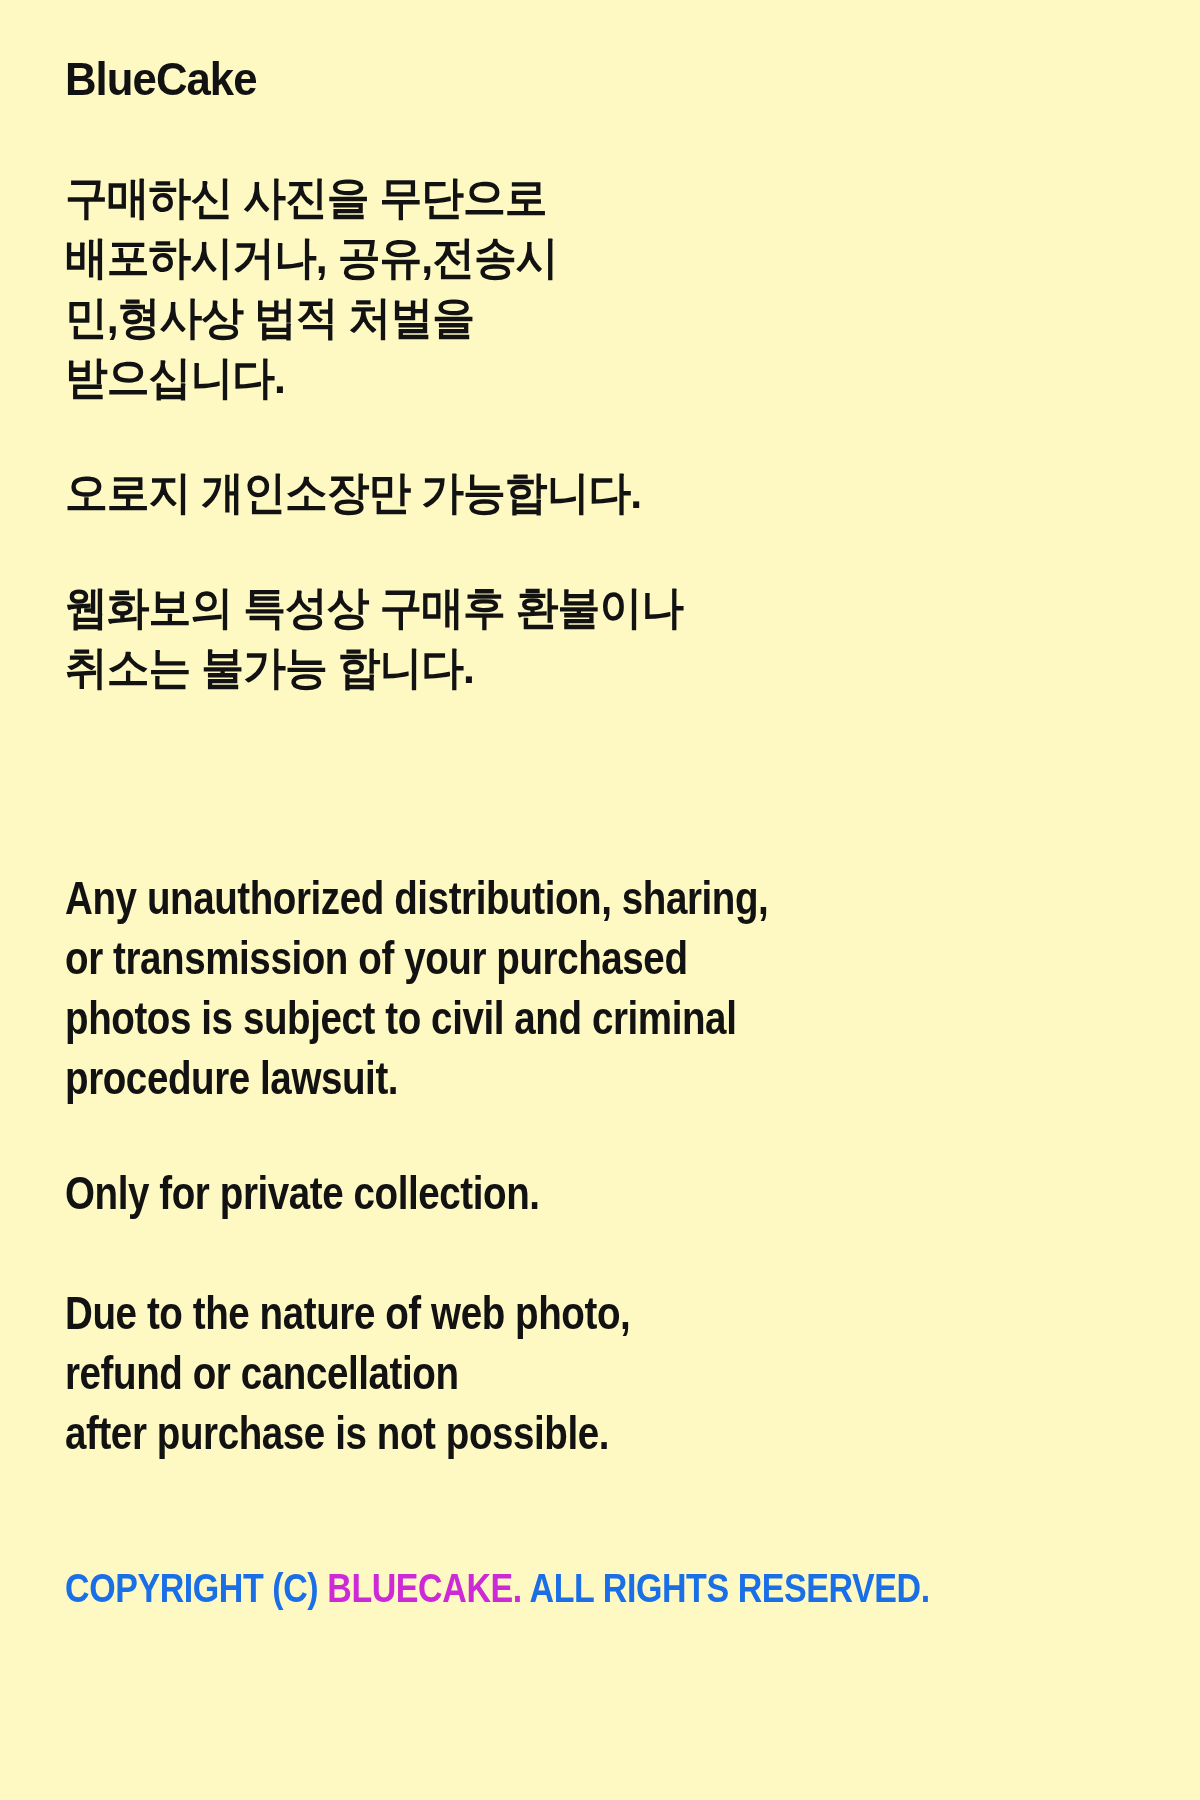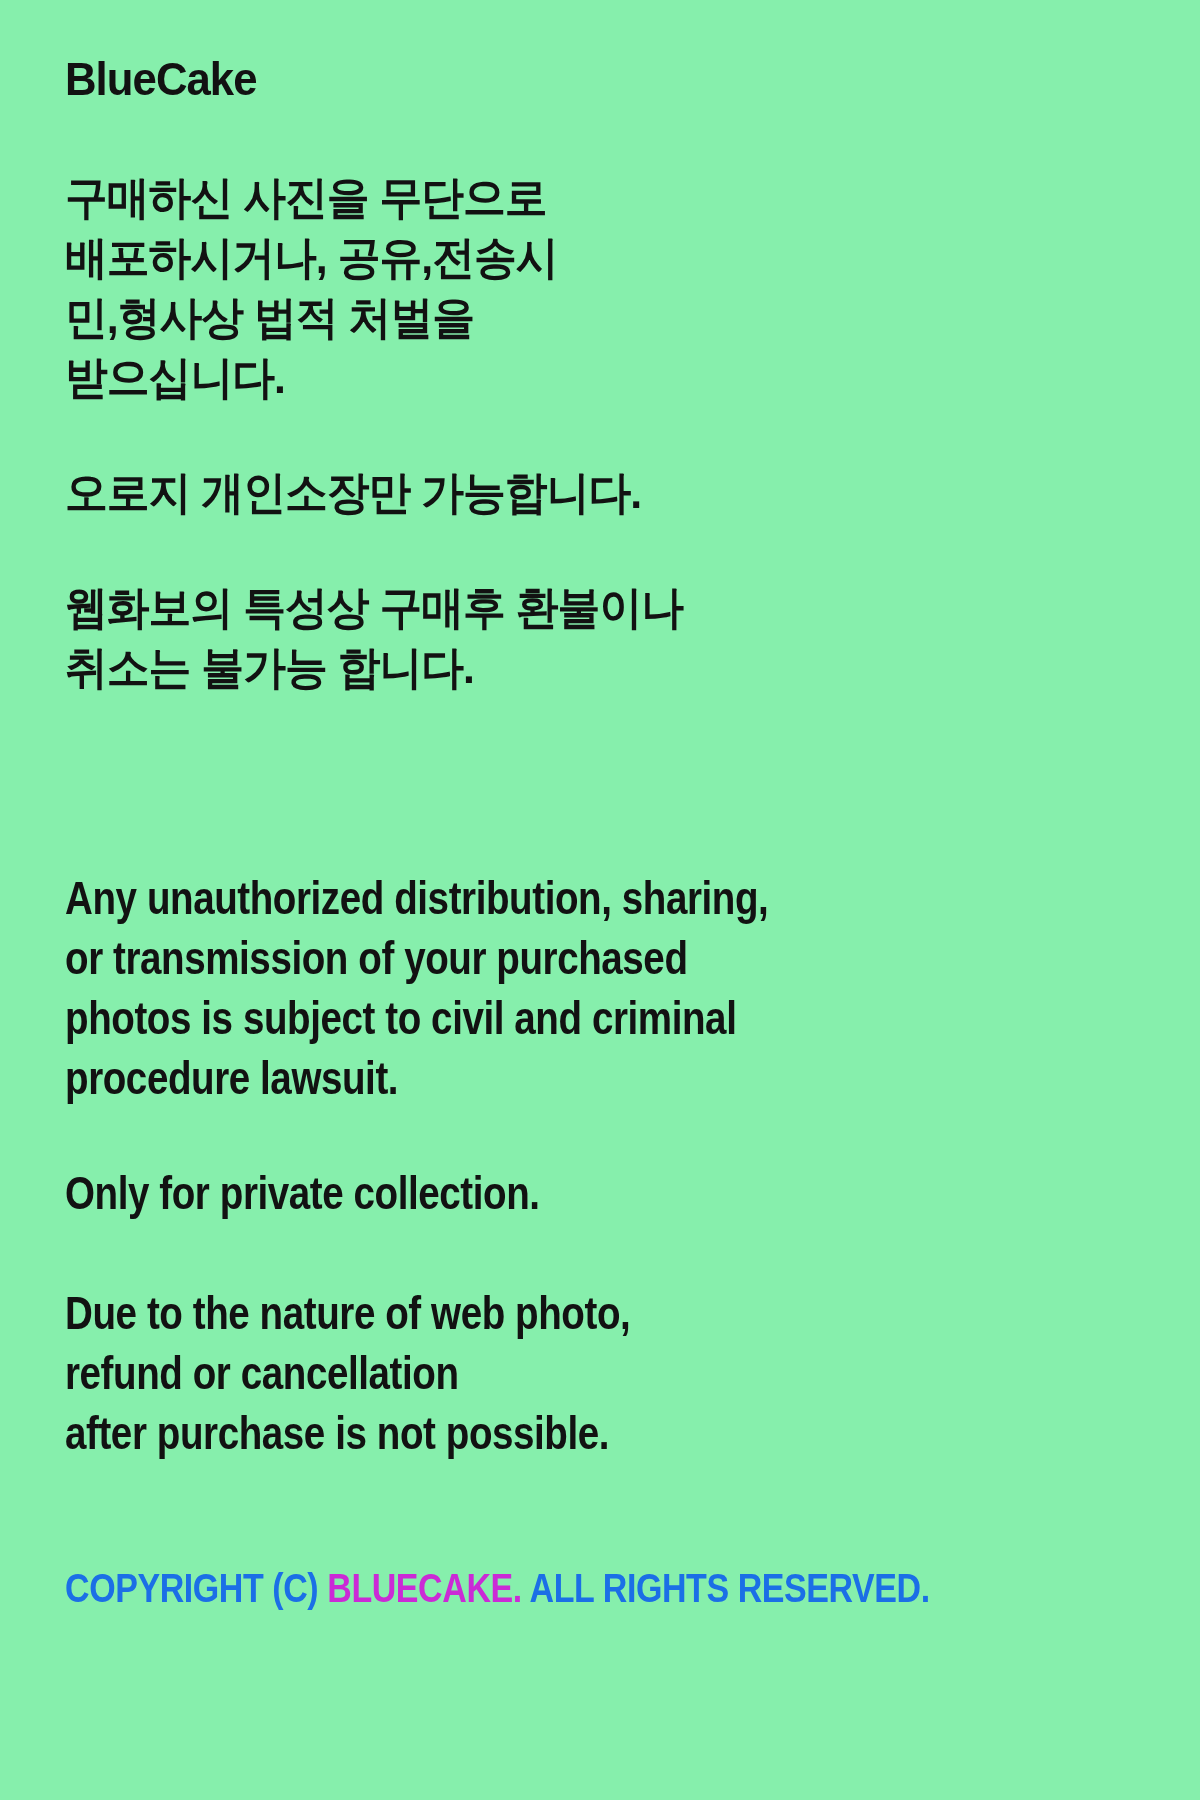--- a/index.html
+++ b/index.html
@@ -12,21 +12,21 @@
     height: 1800px;
     font-family: "Liberation Sans", sans-serif;
     color: #121212;
     overflow: hidden;
   }
   .page {
     box-sizing: border-box;
     width: 1200px;
     height: 1800px;
     padding: 55px 24px 0 65px;
-    background: #86efac;
+    background: #fef9c3;
   }
   .title {
     margin: 0;
     font-size: 46px;
     line-height: 48px;
     font-weight: bold;
     letter-spacing: -1px;
     transform: scaleX(0.95);
     transform-origin: 0 0;
     white-space: pre-line;

